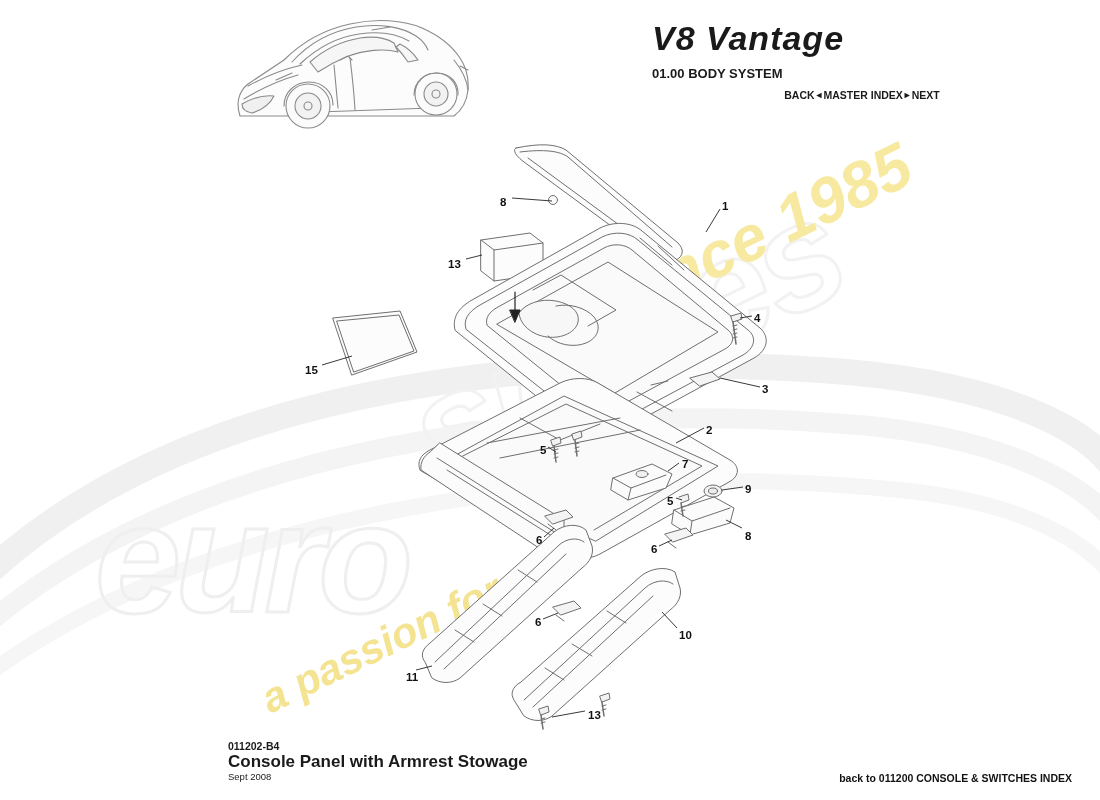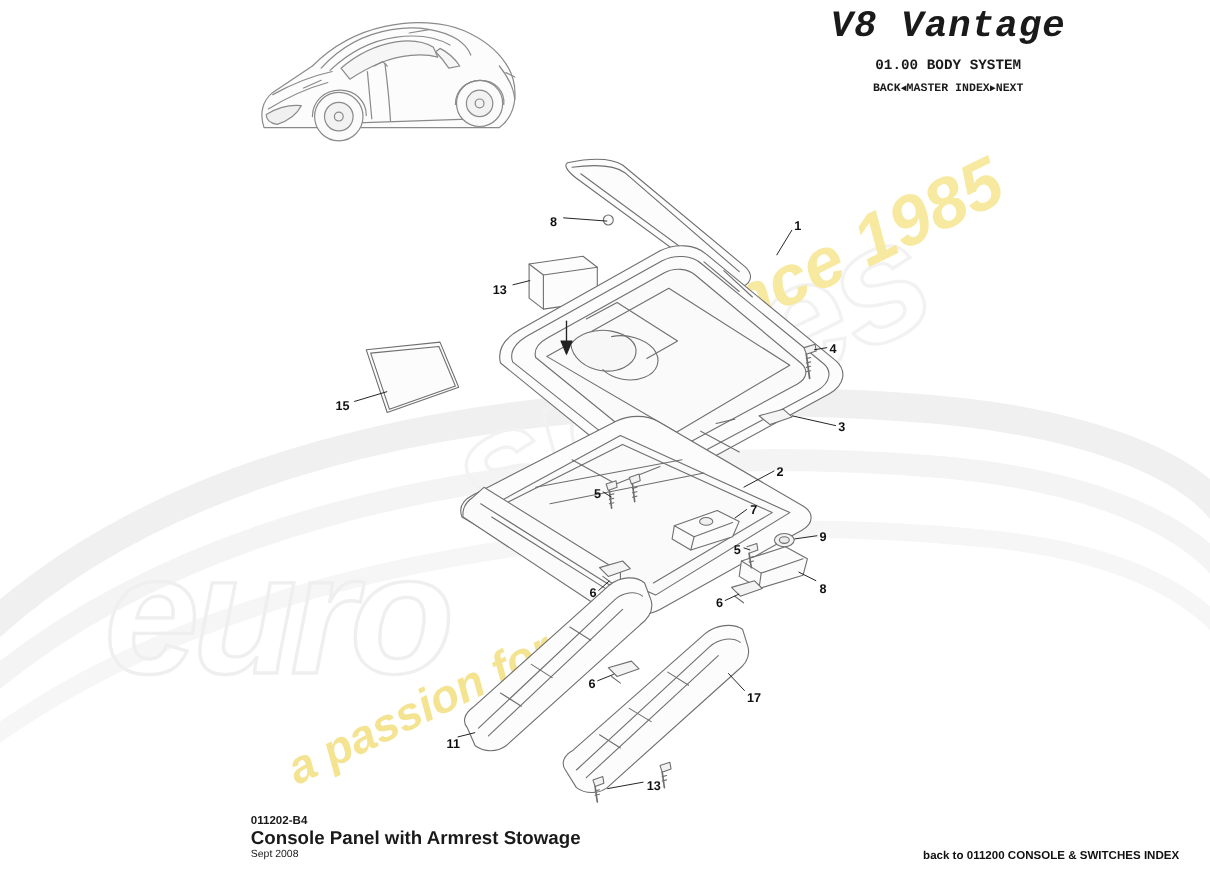--- a/index.html
+++ b/index.html
@@ -75,25 +75,23 @@
     left: 0;
     top: 330px;
     width: 1100px;
     height: 380px;
   }
 
   
   .header {
     position: absolute;
     right: 28px;
-    top: 4px;
+    top: 17px;
     width: 420px;
-    text-align: center;
     z-index: 5;
-    font-family: Liberation Mono, monospace;
   }
   .model-title {
     font-size: 34px;
     font-style: italic;
     font-weight: bold;
     letter-spacing: 1px;
     margin: 2px 0 0 0;
   }
   .section-title {
     font-size: 13px;
@@ -408,21 +406,21 @@
 <div class="callout" style="left:762px; top:383px;">3</div>
 <div class="callout" style="left:754px; top:312px;">4</div>
 <div class="callout" style="left:540px; top:444px;">5</div>
 <div class="callout" style="left:667px; top:495px;">5</div>
 <div class="callout" style="left:536px; top:534px;">6</div>
 <div class="callout" style="left:651px; top:543px;">6</div>
 <div class="callout" style="left:535px; top:616px;">6</div>
 <div class="callout" style="left:682px; top:458px;">7</div>
 <div class="callout" style="left:745px; top:530px;">8</div>
 <div class="callout" style="left:745px; top:483px;">9</div>
-<div class="callout" style="left:679px; top:629px;">17</div>
+<div class="callout" style="left:679px; top:629px;">10</div>
 <div class="callout" style="left:406px; top:671px;">11</div>
 <div class="callout" style="left:588px; top:709px;">13</div>
 <div class="callout" style="left:448px; top:258px;">13</div>
 <div class="callout" style="left:500px; top:196px;">8</div>
 <div class="callout" style="left:305px; top:364px;text-align:center;">15</div>
 
 <div class="footer-left">
   <div class="code">011202-B4</div>
   <div class="title">Console Panel with Armrest Stowage</div>
   <div class="date">Sept 2008</div>

